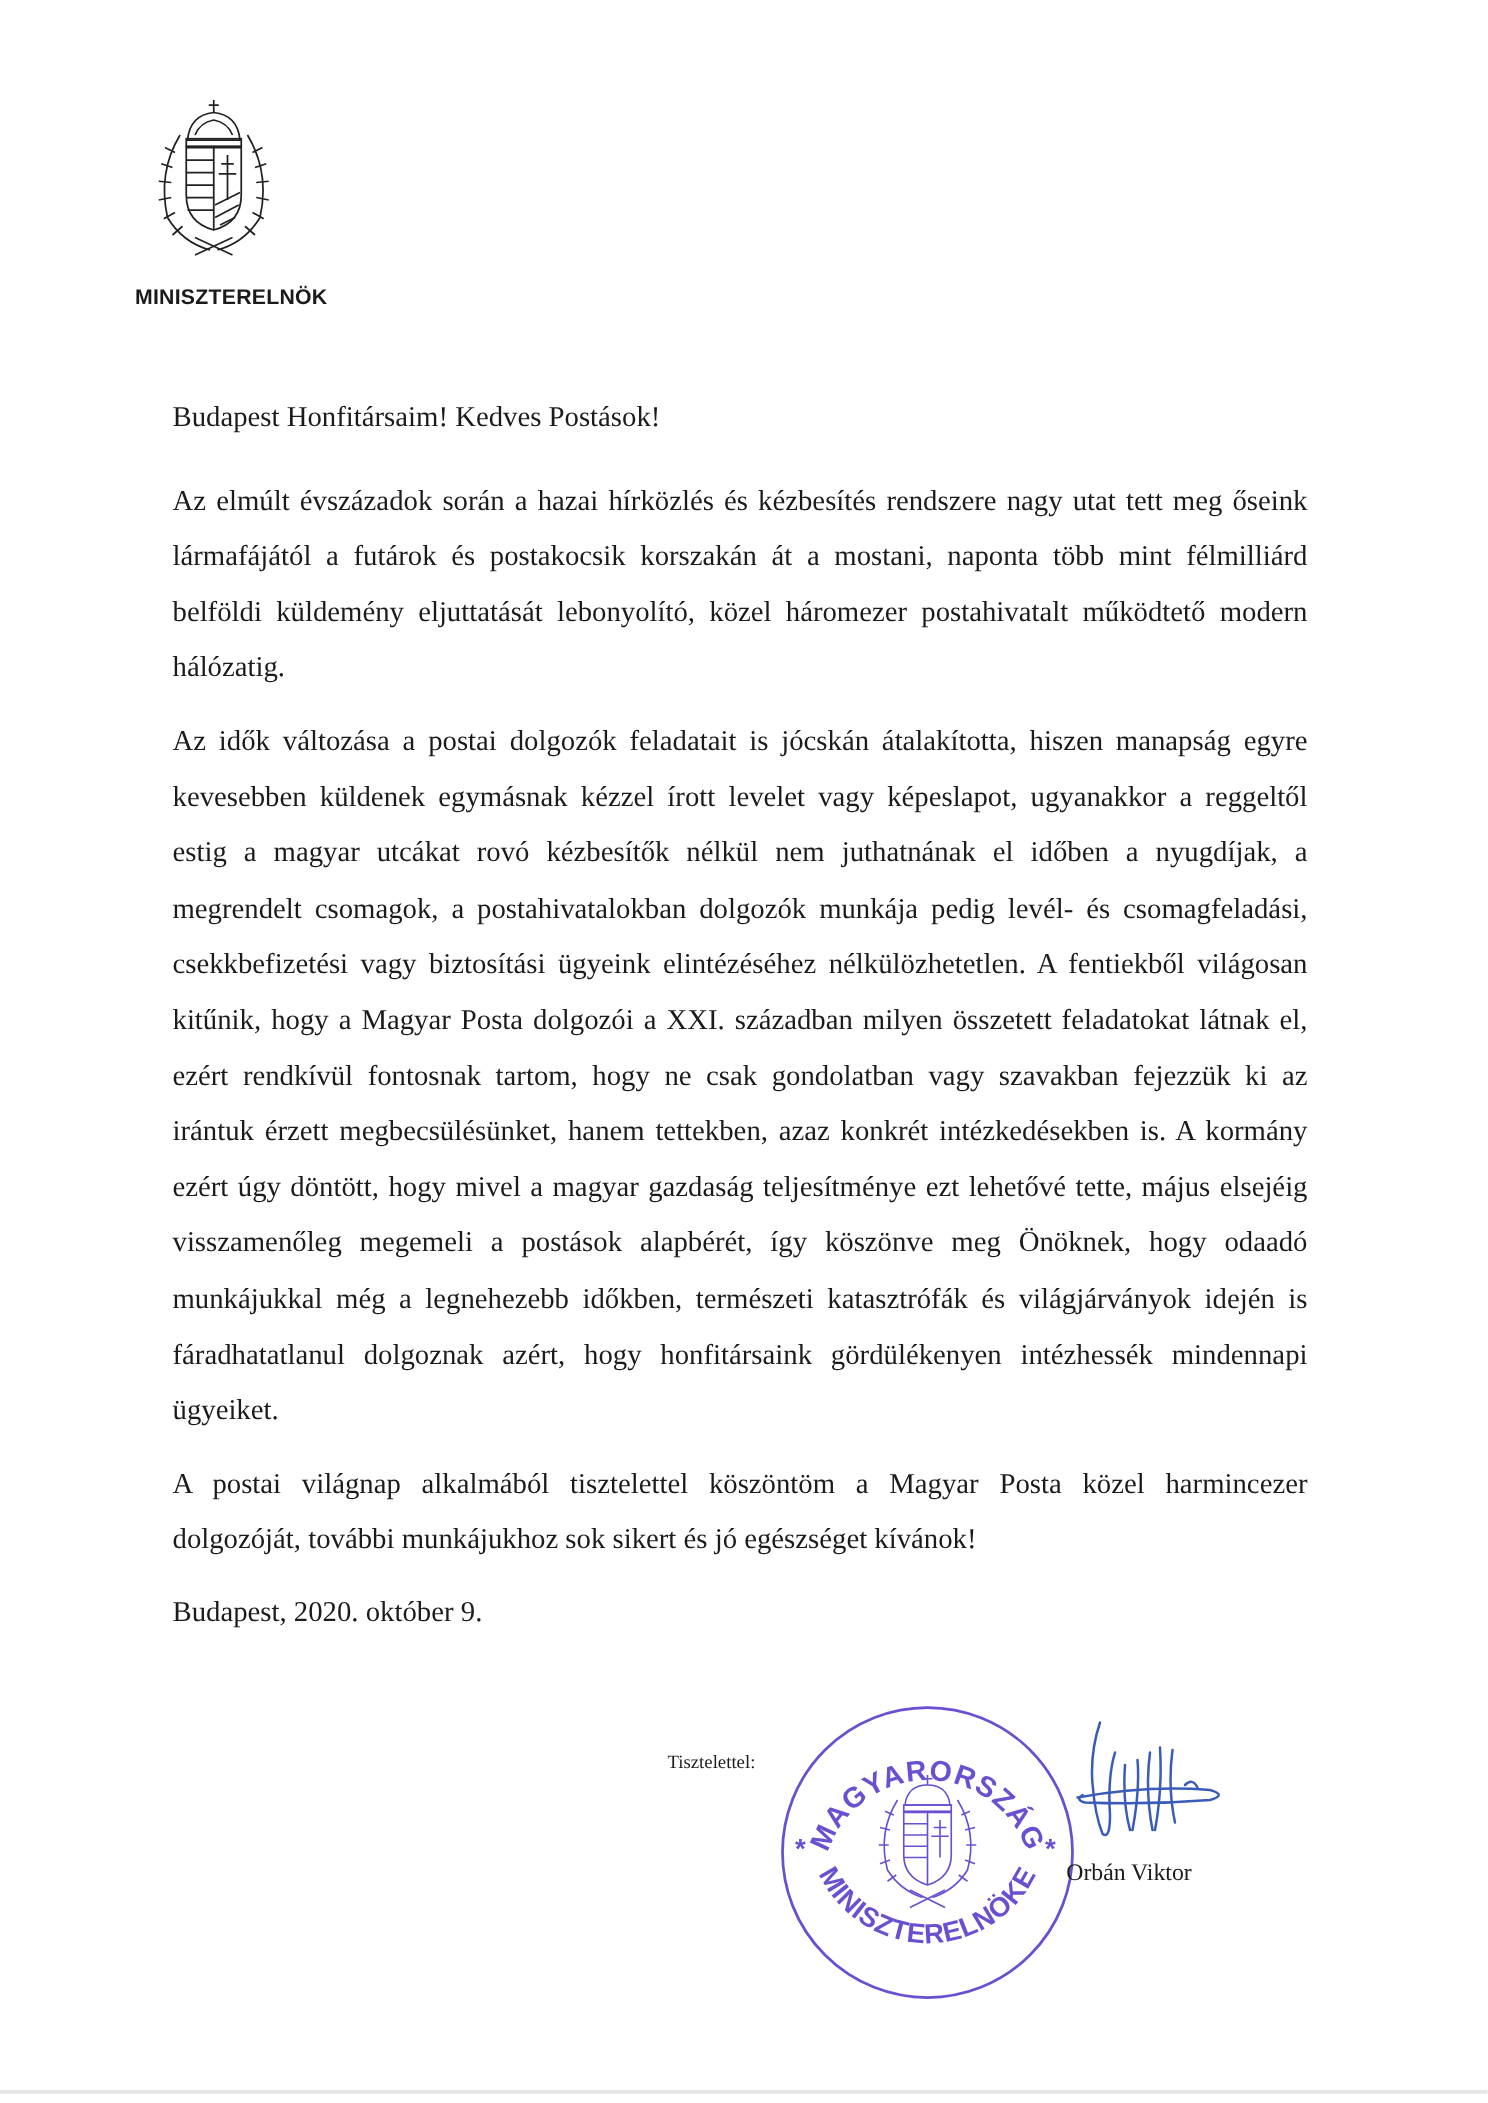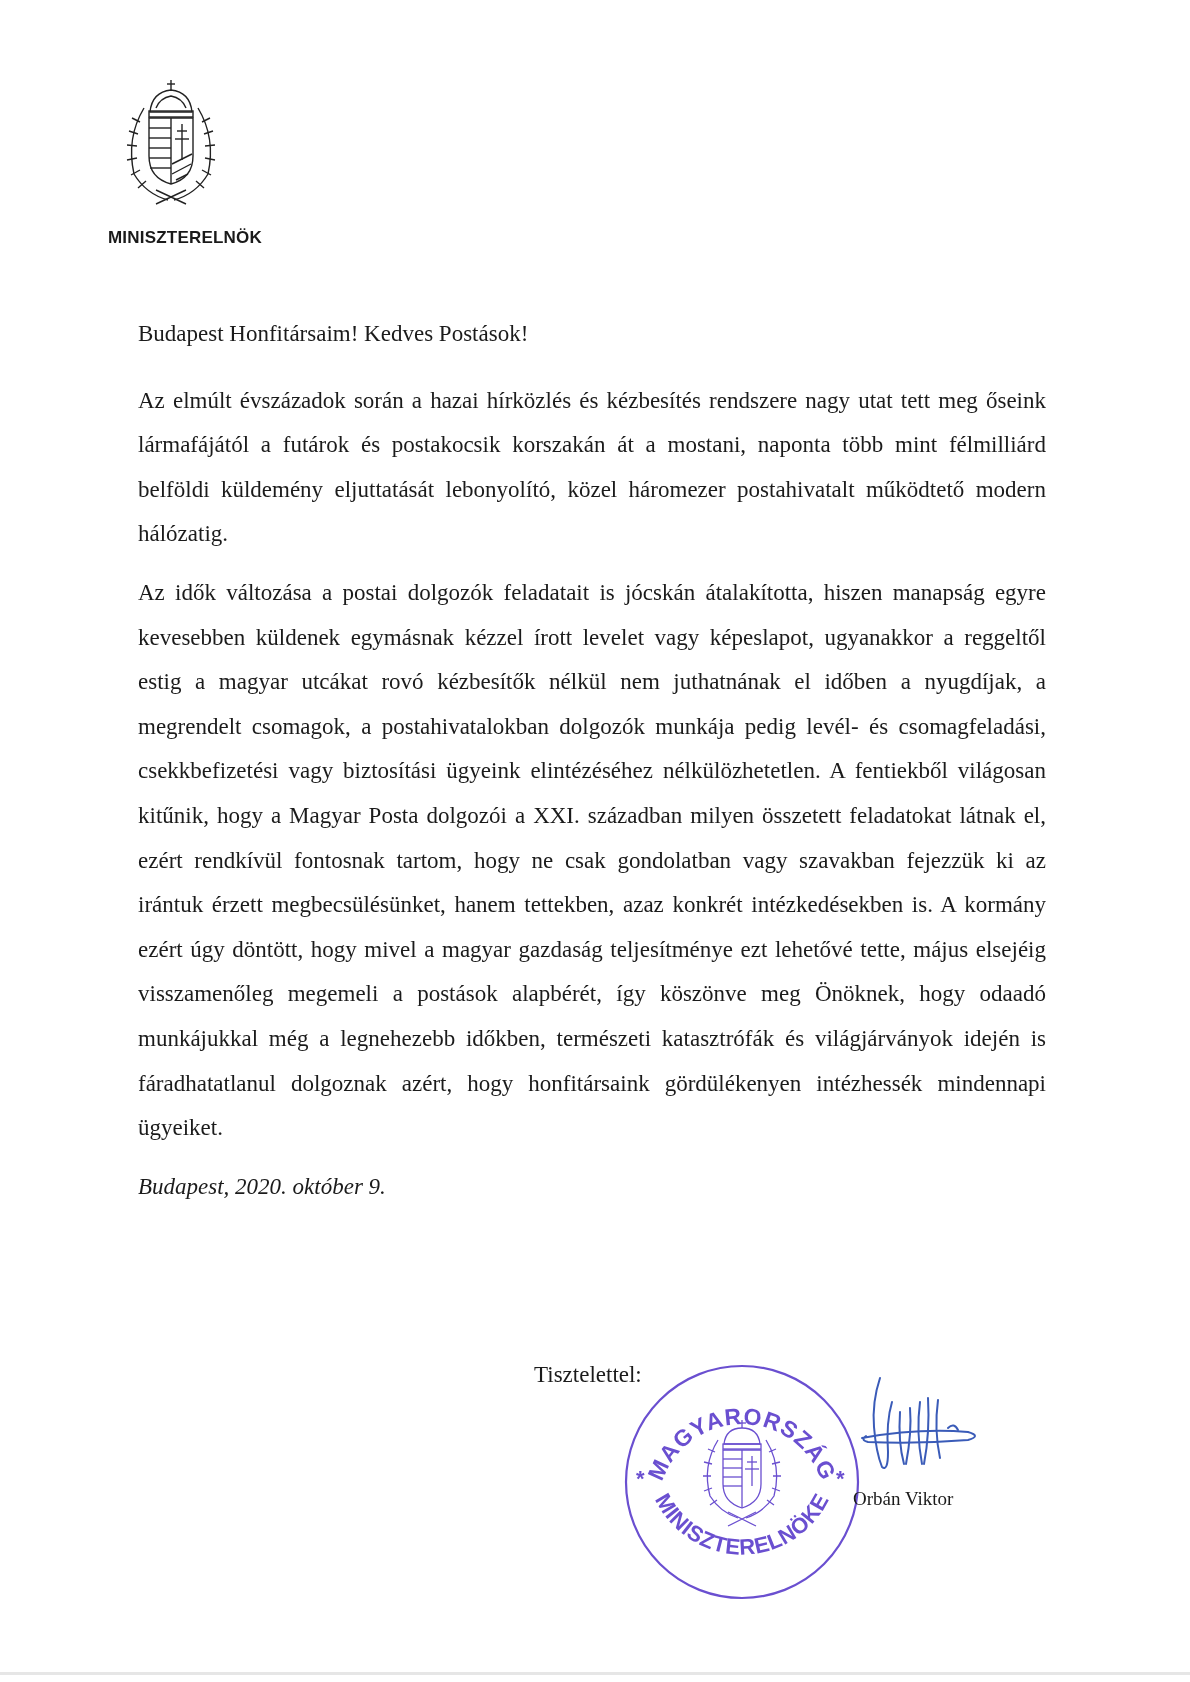--- a/index.html
+++ b/index.html
@@ -5,22 +5,22 @@
   html, body { margin: 0; padding: 0; background: #ffffff; }
   body { width: 1190px; height: 1682px; position: relative; overflow: hidden;
          font-family: "DejaVu Serif", "Liberation Serif", serif; color: #1b1b1b; }
   .crest { position: absolute; left: 112px; top: 78px; width: 118px; height: 128px; }
   .office-title { position: absolute; left: 87px; top: 228px; font-family: "Liberation Sans", sans-serif;
                   font-weight: bold; font-size: 17px; letter-spacing: 0.2px; color: #1a1a1a; margin-left: 21px; }
   .letter { position: absolute; left: 138px; width: 908px; top: 312px;
             font-family: "Liberation Serif", serif; font-size: 23px; line-height: 44.6px; }
   .letter p { margin: 0 0 14px 0; text-align: justify; text-align-last: left; }
   .salutation { margin-bottom: 22px !important; }
-  .dateline { margin-top: 0; font-style: italic; }
-  .closing { position: absolute; left: 534px; top: 1362px; font-family: "Liberation Serif", serif; font-size: 23px; }
+  .dateline { margin-top: 0; }
+  .closing { position: absolute; left: 534px; top: 1402px; font-family: "Liberation Serif", serif; font-size: 15px; }
   .signer { position: absolute; left: 853px; top: 1488px; font-family: "Liberation Serif", serif; font-size: 19px; }
   .stamp { position: absolute; left: 622px; top: 1362px; width: 240px; height: 240px; }
   .signature { position: absolute; left: 858px; top: 1372px; width: 130px; height: 105px; }
   .bottom-rule { position: absolute; left: 0; right: 0; top: 1672px; height: 3px; background: #e6e6e6; }
 </style>
 </head>
 <body>
 
 <svg class="crest" viewBox="0 0 118 128">
   <g fill="none" stroke="#222" stroke-width="1.4">
@@ -52,20 +52,21 @@
     <path d="M90 44 l8 -4 M92 56 l9 -3 M93 68 l10 -1 M93 80 l10 2 M90 92 l9 5 M84 103 l8 7"></path>
     <path d="M44 112 L74 126 M74 112 L44 126"></path>
   </g>
 </svg>
 <div class="office-title">MINISZTERELNÖK</div>
 
 <div class="letter">
   <p class="salutation">Budapest Honfitársaim! Kedves Postások!</p>
   <p>Az elmúlt évszázadok során a hazai hírközlés és kézbesítés rendszere nagy utat tett meg őseink lármafájától a futárok és postakocsik korszakán át a mostani, naponta több mint félmilliárd belföldi küldemény eljuttatását lebonyolító, közel háromezer postahivatalt működtető modern hálózatig.</p>
   <p>Az idők változása a postai dolgozók feladatait is jócskán átalakította, hiszen manapság egyre kevesebben küldenek egymásnak kézzel írott levelet vagy képeslapot, ugyanakkor a reggeltől estig a magyar utcákat rovó kézbesítők nélkül nem juthatnának el időben a nyugdíjak, a megrendelt csomagok, a postahivatalokban dolgozók munkája pedig levél- és csomagfeladási, csekkbefizetési vagy biztosítási ügyeink elintézéséhez nélkülözhetetlen. A fentiekből világosan kitűnik, hogy a Magyar Posta dolgozói a XXI. században milyen összetett feladatokat látnak el, ezért rendkívül fontosnak tartom, hogy ne csak gondolatban vagy szavakban fejezzük ki az irántuk érzett megbecsülésünket, hanem tettekben, azaz konkrét intézkedésekben is. A kormány ezért úgy döntött, hogy mivel a magyar gazdaság teljesítménye ezt lehetővé tette, május elsejéig visszamenőleg megemeli a postások alapbérét, így köszönve meg Önöknek, hogy odaadó munkájukkal még a legnehezebb időkben, természeti katasztrófák és világjárványok idején is fáradhatatlanul dolgoznak azért, hogy honfitársaink gördülékenyen intézhessék mindennapi ügyeiket.</p>
+  <p>A postai világnap alkalmából tisztelettel köszöntöm a Magyar Posta közel harmincezer dolgozóját, további munkájukhoz sok sikert és jó egészséget kívánok!</p>
   <p class="dateline">Budapest, 2020. október 9.</p>
 </div>
 
 <div class="closing">Tisztelettel:</div>
 
 <svg class="stamp" viewBox="0 0 240 240">
   <defs>
     <path id="arcTop" d="M38 128 A84 84 0 0 1 202 128"></path>
     <path id="arcBottom" d="M26 116 A96 96 0 0 0 214 116"></path>
   </defs>

